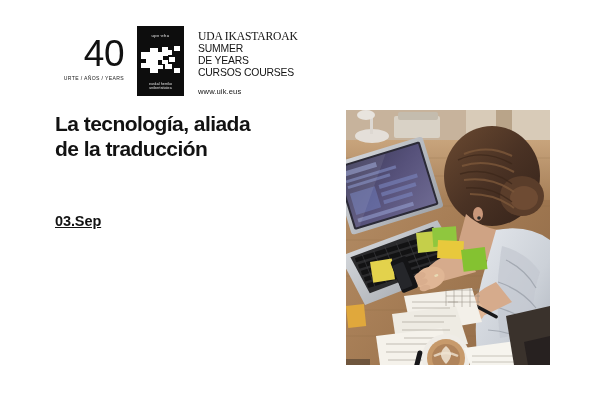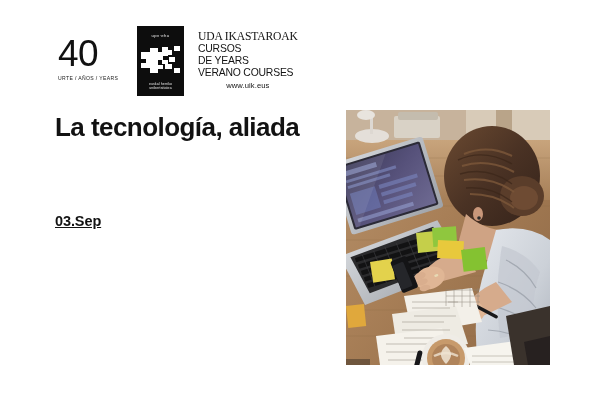--- a/index.html
+++ b/index.html
@@ -28,21 +28,21 @@
     position: absolute;
     left: 58px;
     top: 26px;
     display: flex;
     align-items: flex-start;
   }
 
   
   .anniversary {
     width: 66px;
-    text-align: left;
+    text-align: right;
     padding-top: 10px;
   }
   .anniversary-num {
     font-size: 37px;
     line-height: 0.95;
     font-weight: 300;
     letter-spacing: -0.5px;
     color: #111;
     font-family: "Liberation Sans", sans-serif;
   }
@@ -110,35 +110,34 @@
     font-family: "Liberation Serif", serif;
   }
   .uik-line {
     font-size: 10.4px;
     font-weight: 400;
     line-height: 1.16;
     letter-spacing: -0.2px;
     color: #141414;
   }
   .uik-url {
-    margin-top: 2px;
+    margin-top: 8px;
     font-size: 7.6px;
     font-weight: 400;
     letter-spacing: 0.1px;
     color: #141414;
-    text-align: center;
   }
 
   
   .poster-title {
     position: absolute;
     left: 55px;
     top: 112px;
     width: 275px;
-    font-size: 26px;
+    font-size: 21px;
     font-weight: 700;
     line-height: 1.19;
     letter-spacing: -0.55px;
     color: #121212;
   }
 
   
   .poster-date {
     position: absolute;
     left: 55px;
@@ -194,29 +193,30 @@
         </svg>
       </div>
       <div class="ehu-bottom-text">
         <div>euskal herriko</div>
         <div>unibertsitatea</div>
       </div>
     </div>
 
     <div class="uik-text">
       <div class="uik-title">UDA IKASTAROAK</div>
-      <div class="uik-line">CURSOS</div>
+      <div class="uik-line">SUMMER</div>
       <div class="uik-line">DE YEARS</div>
-      <div class="uik-line">VERANO COURSES</div>
+      <div class="uik-line">CURSOS COURSES</div>
       <div class="uik-url">www.uik.eus</div>
     </div>
   </div>
 
   <div class="poster-title">
     <div>La tecnología, aliada</div>
+    <div>de la traducción</div>
   </div>
 
   <div class="poster-date">03.Sep</div>
 
   <div class="photo">
     <svg width="204" height="255" viewBox="0 0 204 255" aria-hidden="true">
       <defs>
         <linearGradient id="wood" x1="0" y1="0" x2="1" y2="1">
           <stop offset="0" stop-color="#b8936c"></stop>
           <stop offset="0.45" stop-color="#a87f57"></stop>

